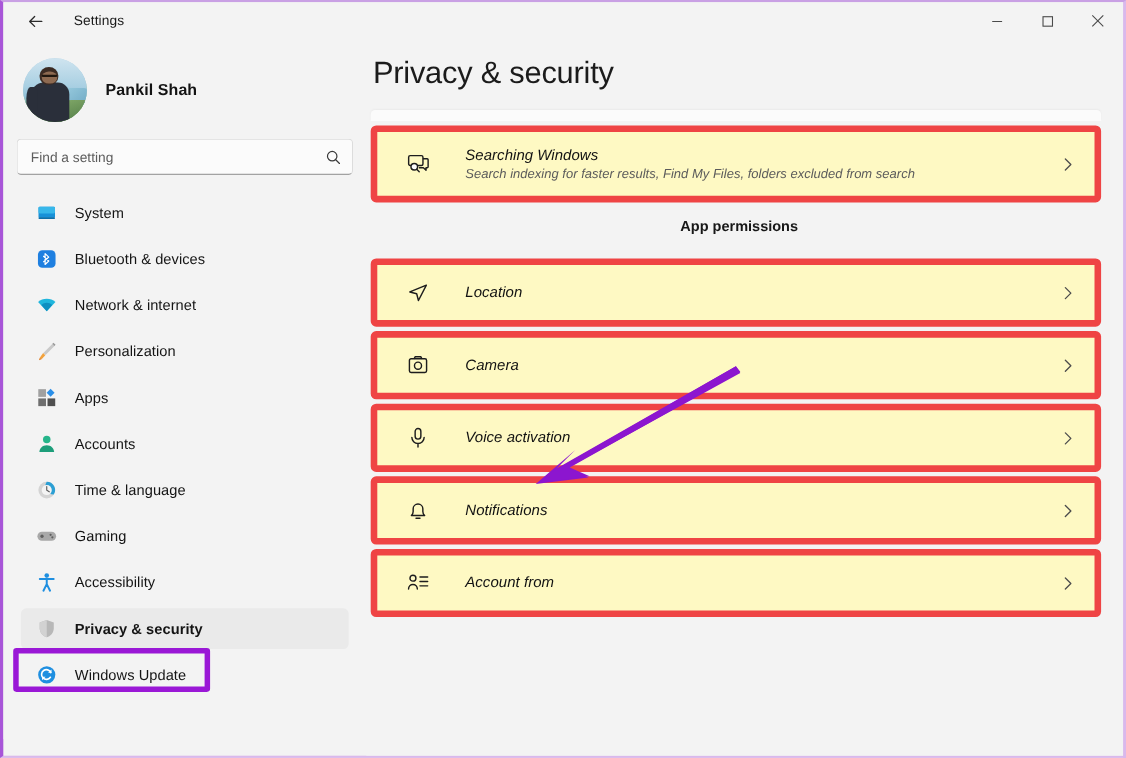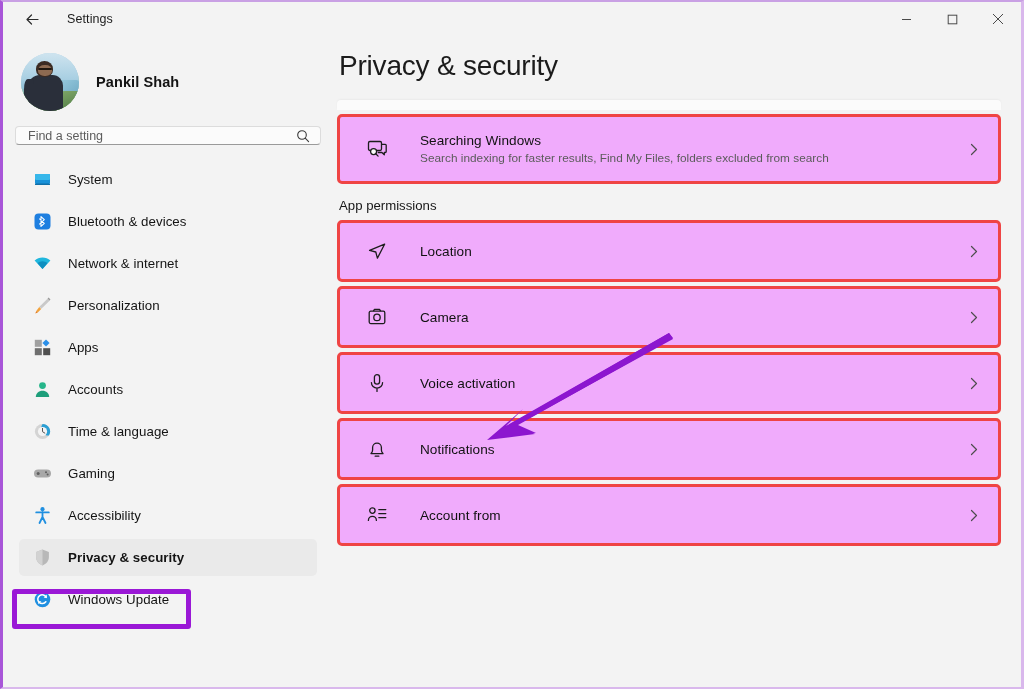--- a/index.html
+++ b/index.html
@@ -105,21 +105,21 @@
   .account-name {
     font-size: 14.5px;
     font-weight: bold;
     color: #131313;
     margin-left: 17px;
     letter-spacing: .1px;
   }
 
   .search-wrap {
     margin: 8px 12px 0 12px;
-    height: 19px;
+    height: 33px;
     background: #fbfbfb;
     border: 1px solid #dcdcdc;
     border-bottom: 1px solid #9a9a9a;
     border-radius: 4px;
     display: flex;
     align-items: center;
     padding: 0 10px 0 12px;
   }
   .search-wrap input {
     flex: 1;
@@ -190,26 +190,27 @@
     height: 10px;
     background: #fbfbfb;
     border-radius: 4px 4px 0 0;
     margin: 0 4px;
     box-shadow: 0 -1px 2px rgba(0,0,0,.04);
   }
 
   .card {
     display: flex;
     align-items: center;
-    background: #f0abfc;
-    border: 3px solid #ef4444;
+    background: #fef9c3;
+    border: 6px solid #ef4444;
     border-radius: 5px;
     margin: 4px;
     padding: 0 18px 0 24px;
     min-height: 62px;
+    font-style: italic;
   }
   .card.tall { min-height: 70px; }
   .card-ico {
     width: 26px; height: 26px;
     flex: none;
     display: flex; align-items: center; justify-content: center;
     color: #1d1d1d;
     margin-right: 30px;
   }
   .card-text { flex: 1; }
@@ -221,23 +222,24 @@
   .card-sub {
     font-size: 11.8px;
     color: #5b5b5b;
     margin-top: 3px;
     letter-spacing: .02px;
   }
   .chev { color: #4d4d4d; flex: none; display:flex; }
 
   .section-head {
     font-size: 13.2px;
-    font-weight: normal;
+    font-weight: bold;
     color: #171717;
-    margin: 14px 0 7px 6px;
+    margin: 14px 0 22px 6px;
+    text-align: center;
   }
 
   
   .arrow-annot {
     position: absolute;
     left: 0; top: 0;
     width: 1024px; height: 689px;
     pointer-events: none;
     z-index: 25;
   }

